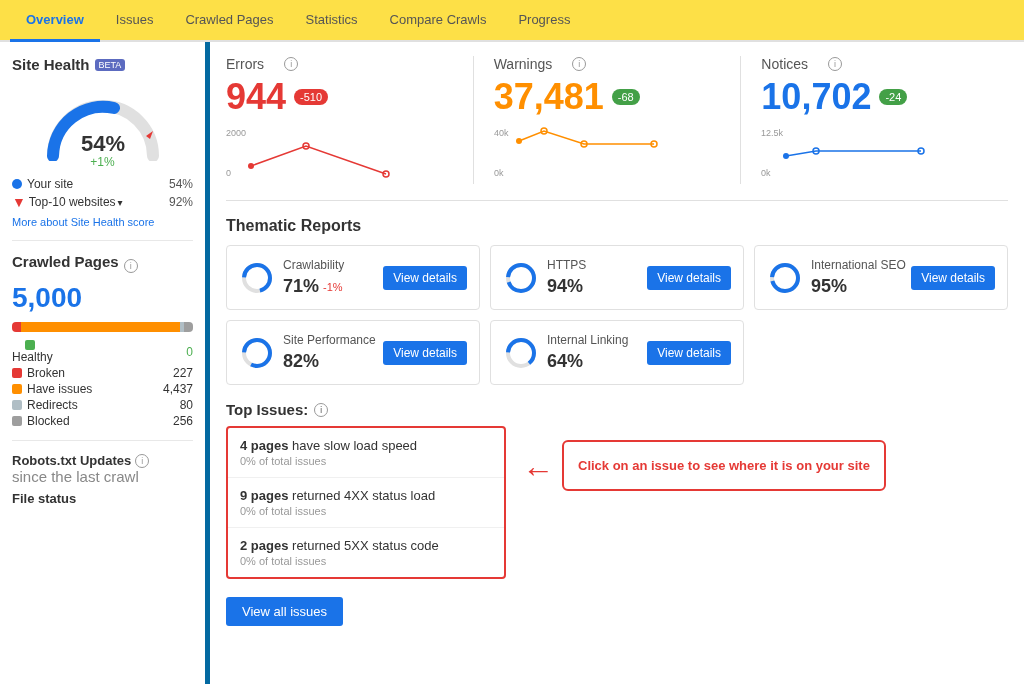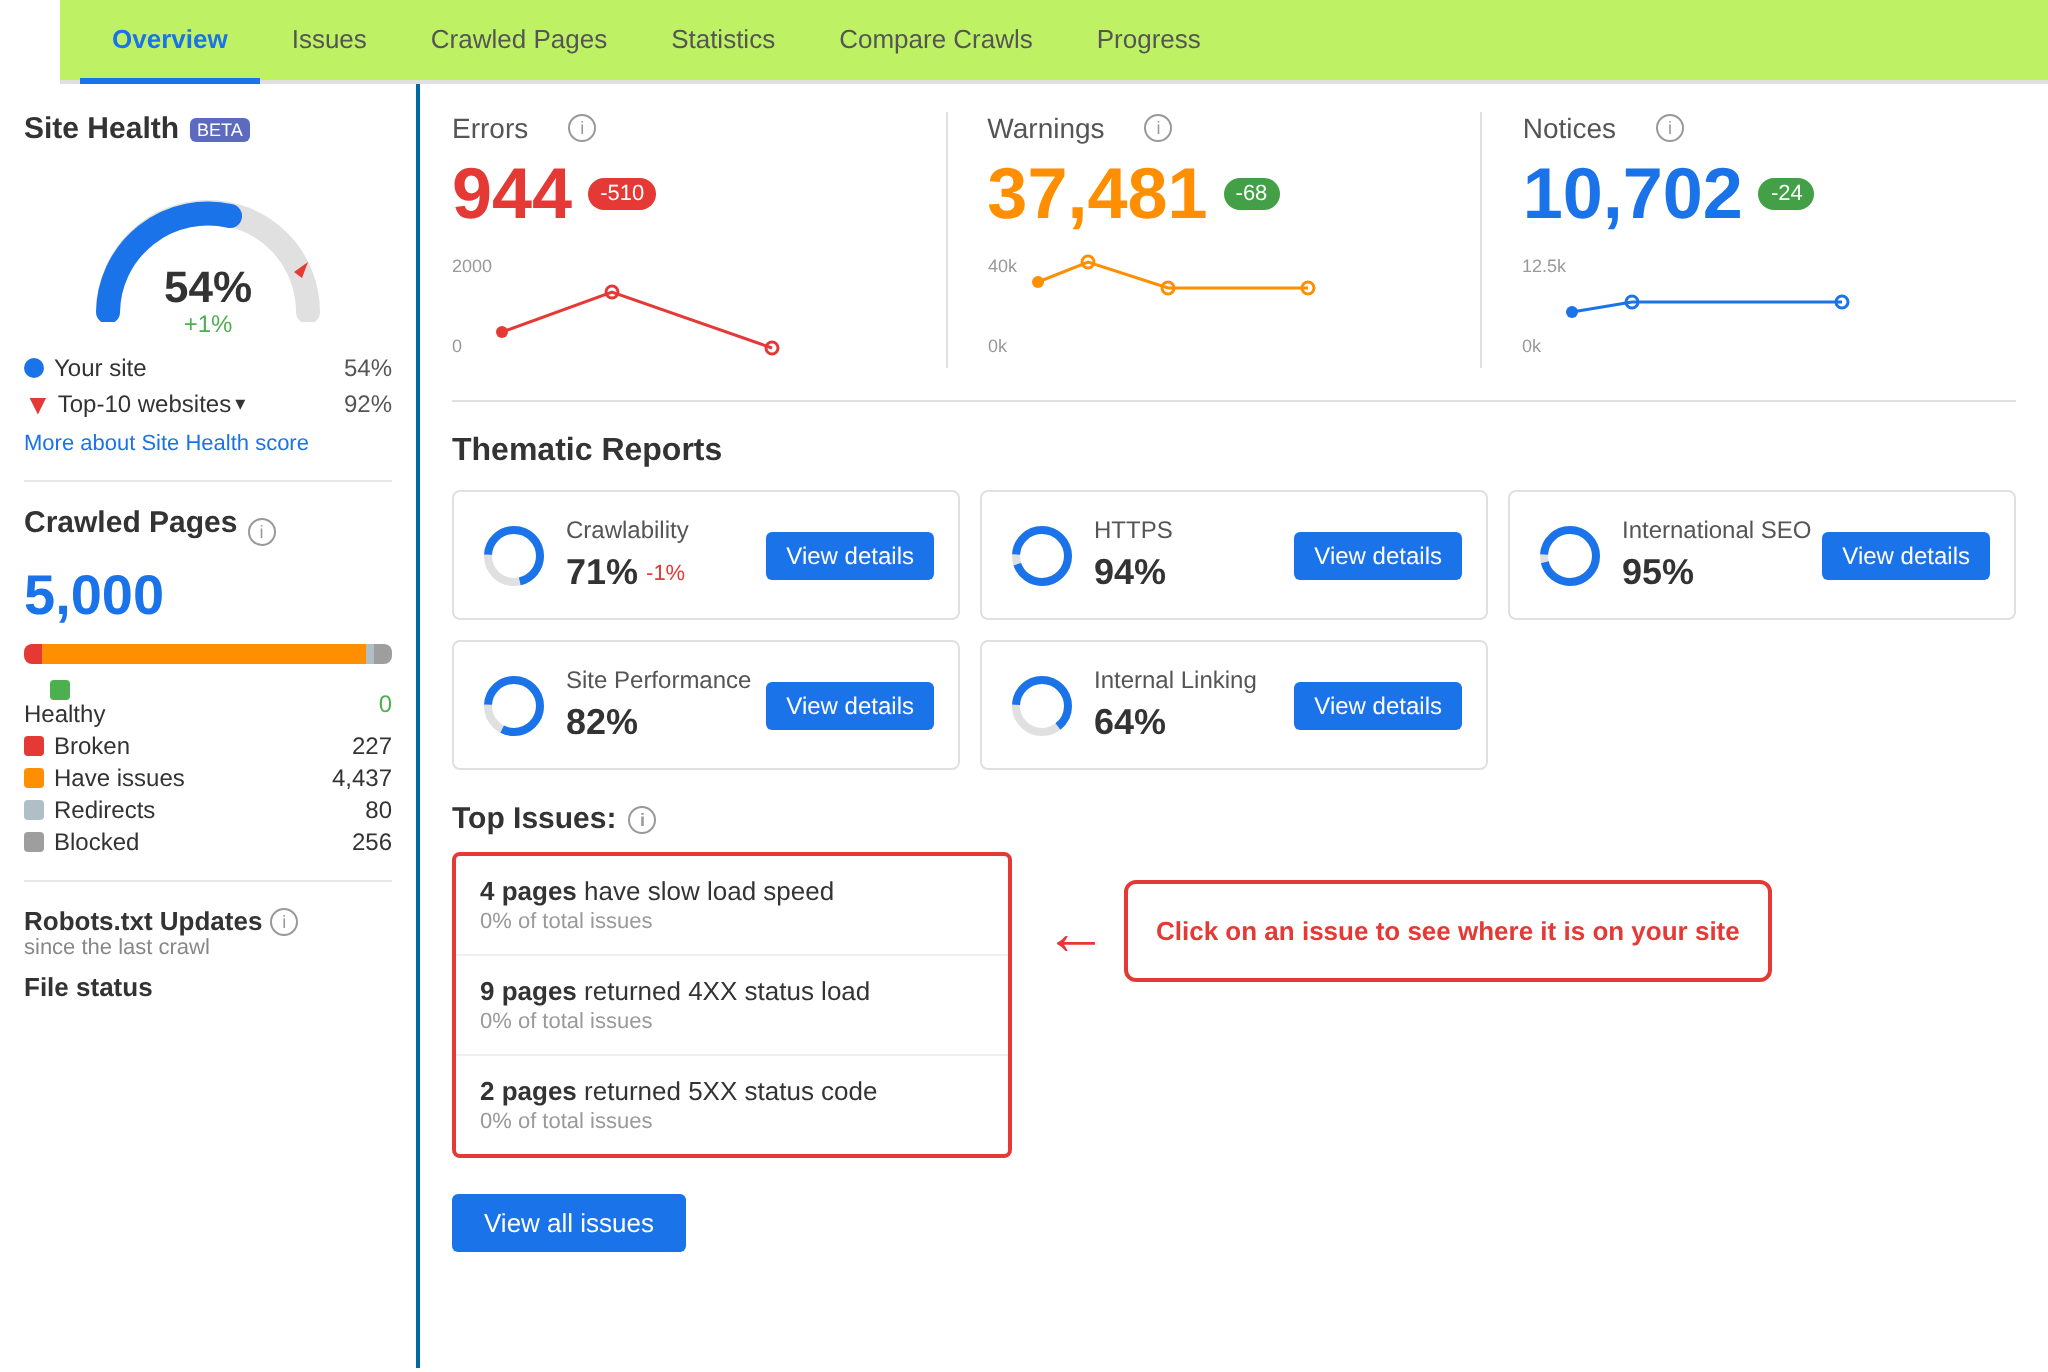--- a/index.html
+++ b/index.html
@@ -2,21 +2,21 @@
 <html><head>
   <meta charset="utf-8">
   <style>
     * { box-sizing: border-box; margin: 0; padding: 0; }
     body { font-family: Arial, sans-serif; font-size: 13px; background: #fff; color: #333; }
 
     
     .main-layout { display: flex; height: calc(686px - 44px); }
 
     
-    .sidebar { width: 210px; min-width: 210px; border-right: 2px solid #0369a1; padding: 14px 12px; overflow-y: auto; background: #fff; }
+    .sidebar { width: 210px; min-width: 210px; border-right: 5px solid #0369a1; padding: 14px 12px; overflow-y: auto; background: #fff; }
 
     
     .content { flex: 1; padding: 14px 16px; overflow-y: auto; background: #fff; }
 
     
     .section-title { font-size: 15px; font-weight: bold; color: #333; margin-bottom: 8px; }
 
     .gauge-container { display: flex; flex-direction: column; align-items: center; margin: 8px 0; }
     .gauge-svg { width: 130px; height: 80px; }
 
@@ -78,21 +78,21 @@
     .callout-box { border: 2px solid #e53935; border-radius: 6px; padding: 16px 14px; color: #e53935; font-size: 13px; font-weight: bold; white-space: nowrap; }
 
     .view-all-btn { background: #1a73e8; color: #fff; border: none; border-radius: 3px; padding: 7px 16px; font-size: 13px; cursor: pointer; margin-top: 6px; }
 
     
     .info-icon { display: inline-flex; align-items: center; justify-content: center; width: 14px; height: 14px; border: 1px solid #999; border-radius: 50%; font-size: 9px; color: #999; cursor: pointer; }
   </style>
 </head>
 <body>
 
-<nav style="display:flex; border-bottom:2px solid #e0e0e0; background:#bef264; padding:0 10px;margin-left:30px;">
+<nav style="display:flex; border-bottom:2px solid #e0e0e0; background:#fde047; padding:0 10px;">
   <div style="padding:12px 16px; font-size:13px; color:#1a73e8; font-weight:bold; border-bottom:3px solid #1a73e8; margin-bottom:-2px; cursor:pointer;">Overview</div>
   <div style="padding:12px 16px; font-size:13px; color:#555; cursor:pointer;">Issues</div>
   <div style="padding:12px 16px; font-size:13px; color:#555; cursor:pointer;">Crawled Pages</div>
   <div style="padding:12px 16px; font-size:13px; color:#555; cursor:pointer;">Statistics</div>
   <div style="padding:12px 16px; font-size:13px; color:#555; cursor:pointer;">Compare Crawls</div>
   <div style="padding:12px 16px; font-size:13px; color:#555; cursor:pointer;">Progress</div>
 </nav>
 
 <div class="main-layout">
 
@@ -195,21 +195,21 @@
       </div>
     </div>
 
     <hr class="divider">
 
     <div>
       <div style="display:flex; align-items:center; gap:4px;">
         <span style="font-size:13px; font-weight:bold;">Robots.txt Updates</span>
         <span class="info-icon">i</span>
       </div>
-      <div style="font-size:11px; color:#888;">since the last crawl</div>
+      <div style="font-size:15px; color:#888;">since the last crawl</div>
       <div style="font-size:13px; font-weight:bold; margin-top:6px;">File status</div>
     </div>
   </div>
 
   <div class="content">
 
     <div class="metrics-row">
 
       <div class="metric-card">
         <div class="metric-label">

